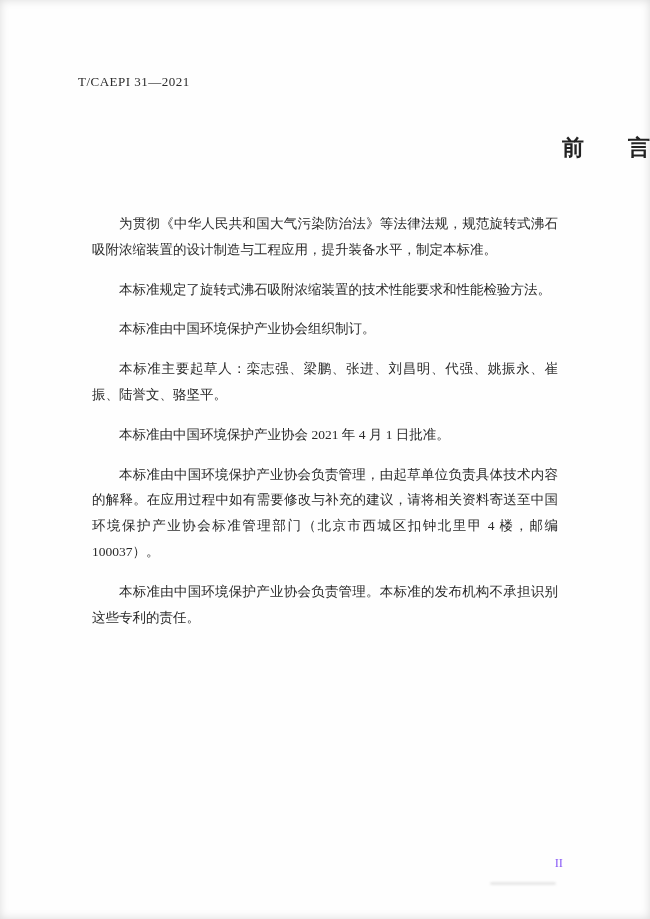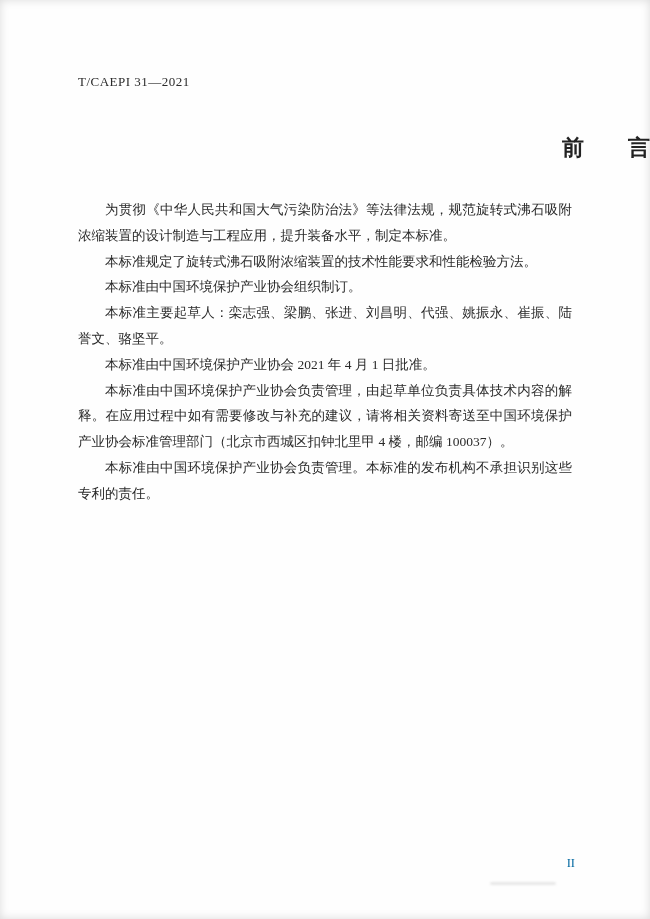--- a/index.html
+++ b/index.html
@@ -39,29 +39,29 @@
   .content {
     position: absolute;
     left: 78px;
     top: 197px;
     width: 494px;
     font-size: 13.5px;
     line-height: 25.8px;
     text-align: justify;
   }
   .content p {
-    margin: 0;
+    margin: 14px;
     text-indent: 2em;
   }
   .page-number {
     position: absolute;
-    right: 75px;
+    right: 87px;
     bottom: 48px;
     font-size: 12.5px;
-    color: #0369a1;
+    color: #8b5cf6;
   }
   .scan-artifact {
     position: absolute;
     left: 490px;
     top: 882px;
     width: 66px;
     height: 3px;
     background: #9a9a9a;
     opacity: 0.22;
     filter: blur(1px);

